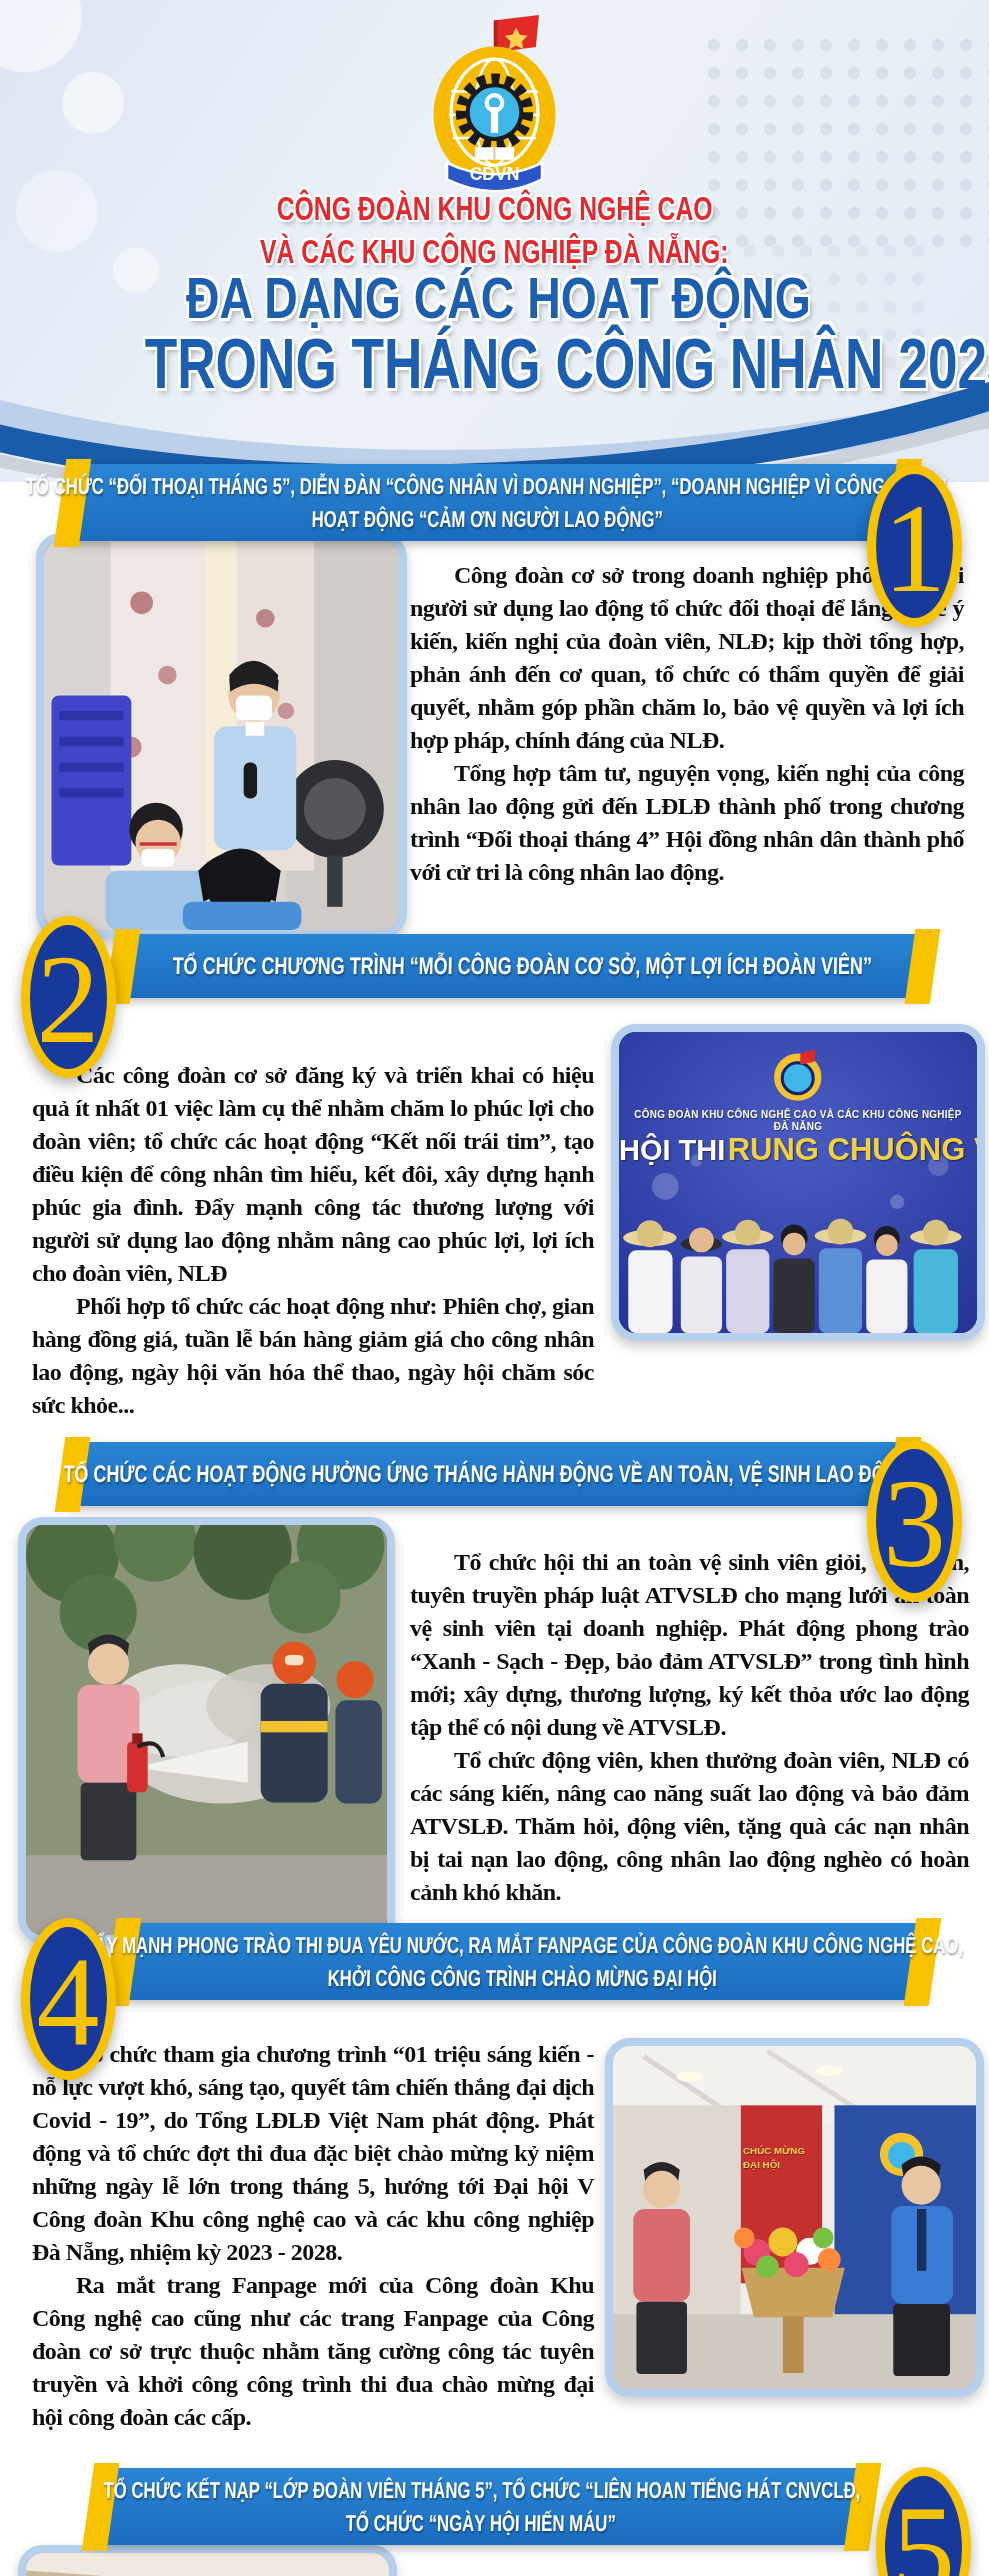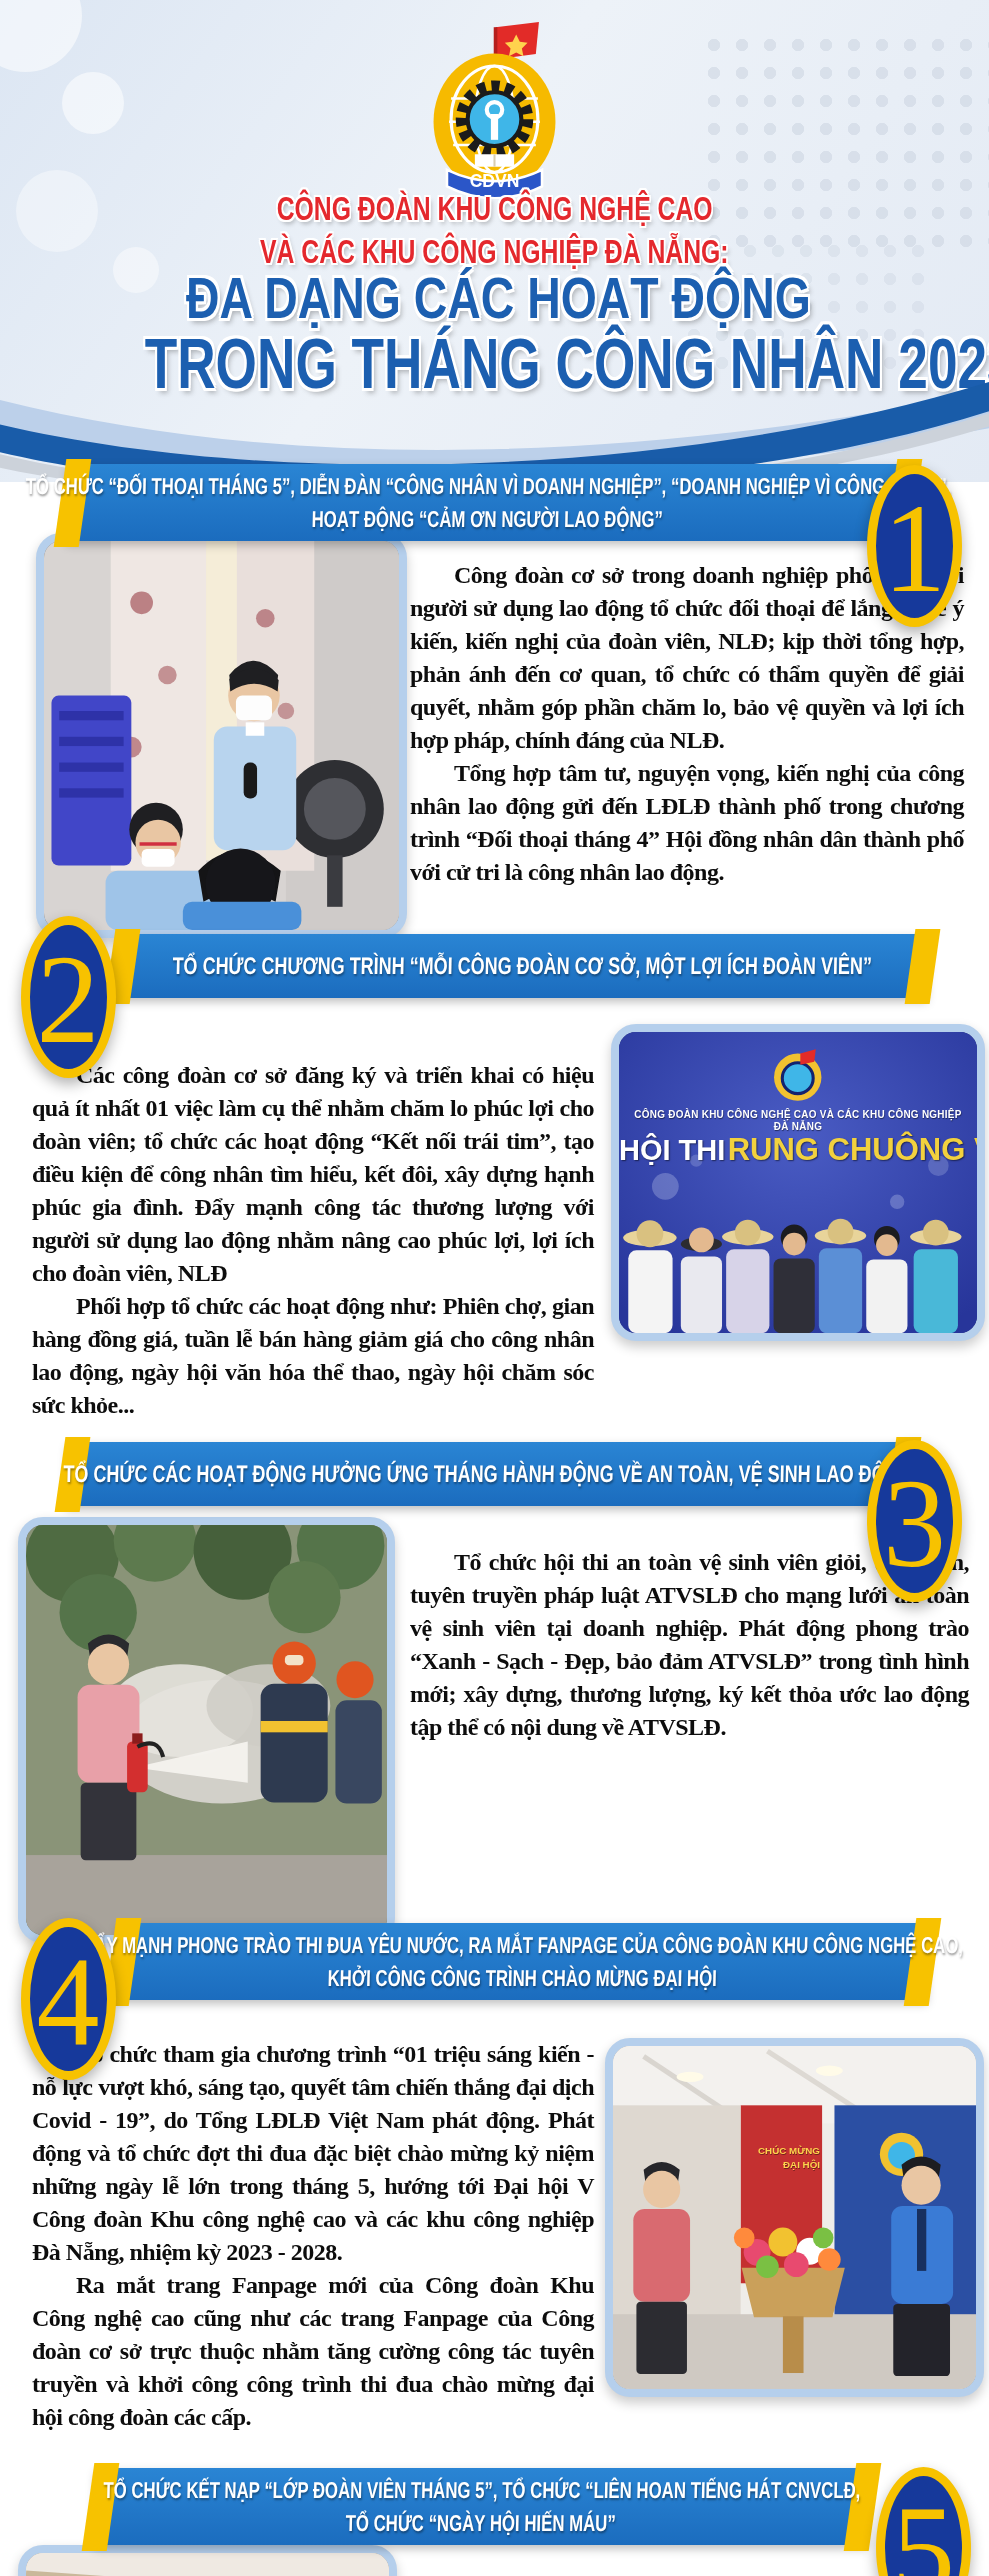--- a/index.html
+++ b/index.html
@@ -4,21 +4,21 @@
 <style>
   html,body{margin:0;padding:0;background:#fff;}
   #canvas{position:relative;width:989px;height:2985px;margin:0 auto;background:#fff;overflow:hidden;
           font-family:"Liberation Sans",sans-serif;}
   
   .header{position:absolute;left:0;top:0;width:989px;height:482px;
           background:linear-gradient(125deg,#dce6f3 0%,#edf2f8 45%,#e3eaf4 100%);}
   .bubble{position:absolute;border-radius:50%;background:rgba(255,255,255,.55);}
   .dotgrid{position:absolute;background-image:radial-gradient(#c7d0dd 30%,transparent 32%);
            background-size:28px 28px;opacity:.5;}
-  .logo{position:absolute;left:417px;top:21px;width:155px;height:178px;}
+  .logo{position:absolute;left:417px;top:14px;width:155px;height:178px;}
   .org-line{position:absolute;left:0;right:0;text-align:center;font-weight:700;color:#e4282d;
             text-shadow:-2.1px -2.1px 0 #fff,2.1px -2.1px 0 #fff,-2.1px 2.1px 0 #fff,2.1px 2.1px 0 #fff,0 -2.1px 0 #fff,0 2.1px 0 #fff,-2.1px 0 0 #fff,2.1px 0 0 #fff,3.1px 4.1px 5.2px rgba(60,60,60,.35);}
   .title-line{position:absolute;left:0;right:0;text-align:center;font-weight:700;color:#1c5fb0;
             text-shadow:-2.6px -2.6px 0 #fff,2.6px -2.6px 0 #fff,-2.6px 2.6px 0 #fff,2.6px 2.6px 0 #fff,0 -2.6px 0 #fff,0 2.6px 0 #fff,-2.6px 0 0 #fff,2.6px 0 0 #fff,4.1px 5.2px 6.2px rgba(60,60,60,.35);margin-left:7px;}
   .squeeze{display:inline-block;white-space:nowrap;transform:scaleX(var(--sx,.78));transform-origin:center;}
   .swoosh{position:absolute;left:0;bottom:0;width:989px;height:118px;display:block;}
   
   .band{position:absolute;background:linear-gradient(180deg,#2a85d4,#1b6cbe);z-index:5;display:flex;
         flex-direction:column;justify-content:center;align-items:center;gap:4.1px;
         transform:skewX(-1.2deg);box-shadow:0 4.1px 9.3px rgba(0,0,0,.25);}
@@ -38,21 +38,21 @@
   .body-text{position:absolute;z-index:2;}
   .body-text p{margin:0;font-family:"Liberation Serif",serif;font-weight:700;font-size:24px;line-height:33px;
         letter-spacing:-0.5px;text-align:justify;text-indent:44px;color:#0d0d0d;}
   
   .p2-banner{position:absolute;left:0;right:0;top:76px;text-align:center;color:#fff;font-weight:700;
         font-size:10.8px;letter-spacing:0.3px;transform:scaleX(.92);text-shadow:0.5px 0.5px 1px rgba(0,0,0,.5);}
   .p2-title{position:absolute;left:0;right:0;top:100px;text-align:center;white-space:nowrap;}
   .p2-prefix{color:#fff;font-weight:700;font-size:29px;text-shadow:1px 1px 1.5px rgba(0,0,0,.5);}
   .p2-main{color:#f2d13e;font-weight:700;font-size:31px;text-shadow:1px 1px 1.5px rgba(0,0,0,.5);}
   
-  .p4-banner{position:absolute;left:130px;top:98px;width:77px;text-align:right;color:#ffd34d;
+  .p4-banner{position:absolute;left:130px;top:98px;width:77px;text-align:left;color:#ffd34d;
         font-weight:700;font-size:9.8px;line-height:1.4;text-shadow:0.5px 0.5px 0.5px rgba(0,0,0,.4);}
 </style>
 </head>
 <body>
 
 <div id="canvas">
 
   <div class="header">
     <div class="bubble" style="left:-31px;top:-41px;width:113px;height:113px"></div>
     <div class="bubble" style="left:62px;top:72px;width:62px;height:62px"></div>
@@ -247,20 +247,21 @@
         <circle cx="520" cy="268" r="42" fill="#e05520"></circle>
         <rect x="502" y="252" width="36" height="20" rx="8" fill="#f3e2c8"></rect>
         <rect x="455" y="308" width="130" height="230" rx="26" fill="#2e3a50"></rect>
         <rect x="455" y="380" width="130" height="22" fill="#f2c230"></rect>
         <circle cx="638" cy="300" r="36" fill="#e05520"></circle>
         <rect x="600" y="340" width="90" height="200" rx="22" fill="#394760"></rect>
       </svg>
     </div>
     <div class="body-text" style="left:410px;top:1546px;width:559px">
       <p>Tổ chức hội thi an toàn vệ sinh viên giỏi, tập huấn, tuyên truyền pháp luật ATVSLĐ cho mạng lưới an toàn vệ sinh viên tại doanh nghiệp. Phát động phong trào “Xanh - Sạch - Đẹp, bảo đảm ATVSLĐ” trong tình hình mới; xây dựng, thương lượng, ký kết thỏa ước lao động tập thể có nội dung về ATVSLĐ.</p>
+      <p>Tổ chức động viên, khen thưởng đoàn viên, NLĐ có các sáng kiến, nâng cao năng suất lao động và bảo đảm ATVSLĐ. Thăm hỏi, động viên, tặng quà các nạn nhân bị tai nạn lao động, công nhân lao động nghèo có hoàn cảnh khó khăn.</p>
     </div>
   </section>
 
   <section>
     <div class="badge" style="left:20.6px;top:1918px">
       <span>4</span>
     </div>
     <div class="band" style="left:117px;top:1923px;width:811px;height:77px">
       <div class="line">ĐẨY MẠNH PHONG TRÀO THI ĐUA YÊU NƯỚC, RA MẮT FANPAGE CỦA CÔNG ĐOÀN KHU CÔNG NGHỆ CAO,</div>
       <div class="line">KHỞI CÔNG CÔNG TRÌNH CHÀO MỪNG ĐẠI HỘI</div>

